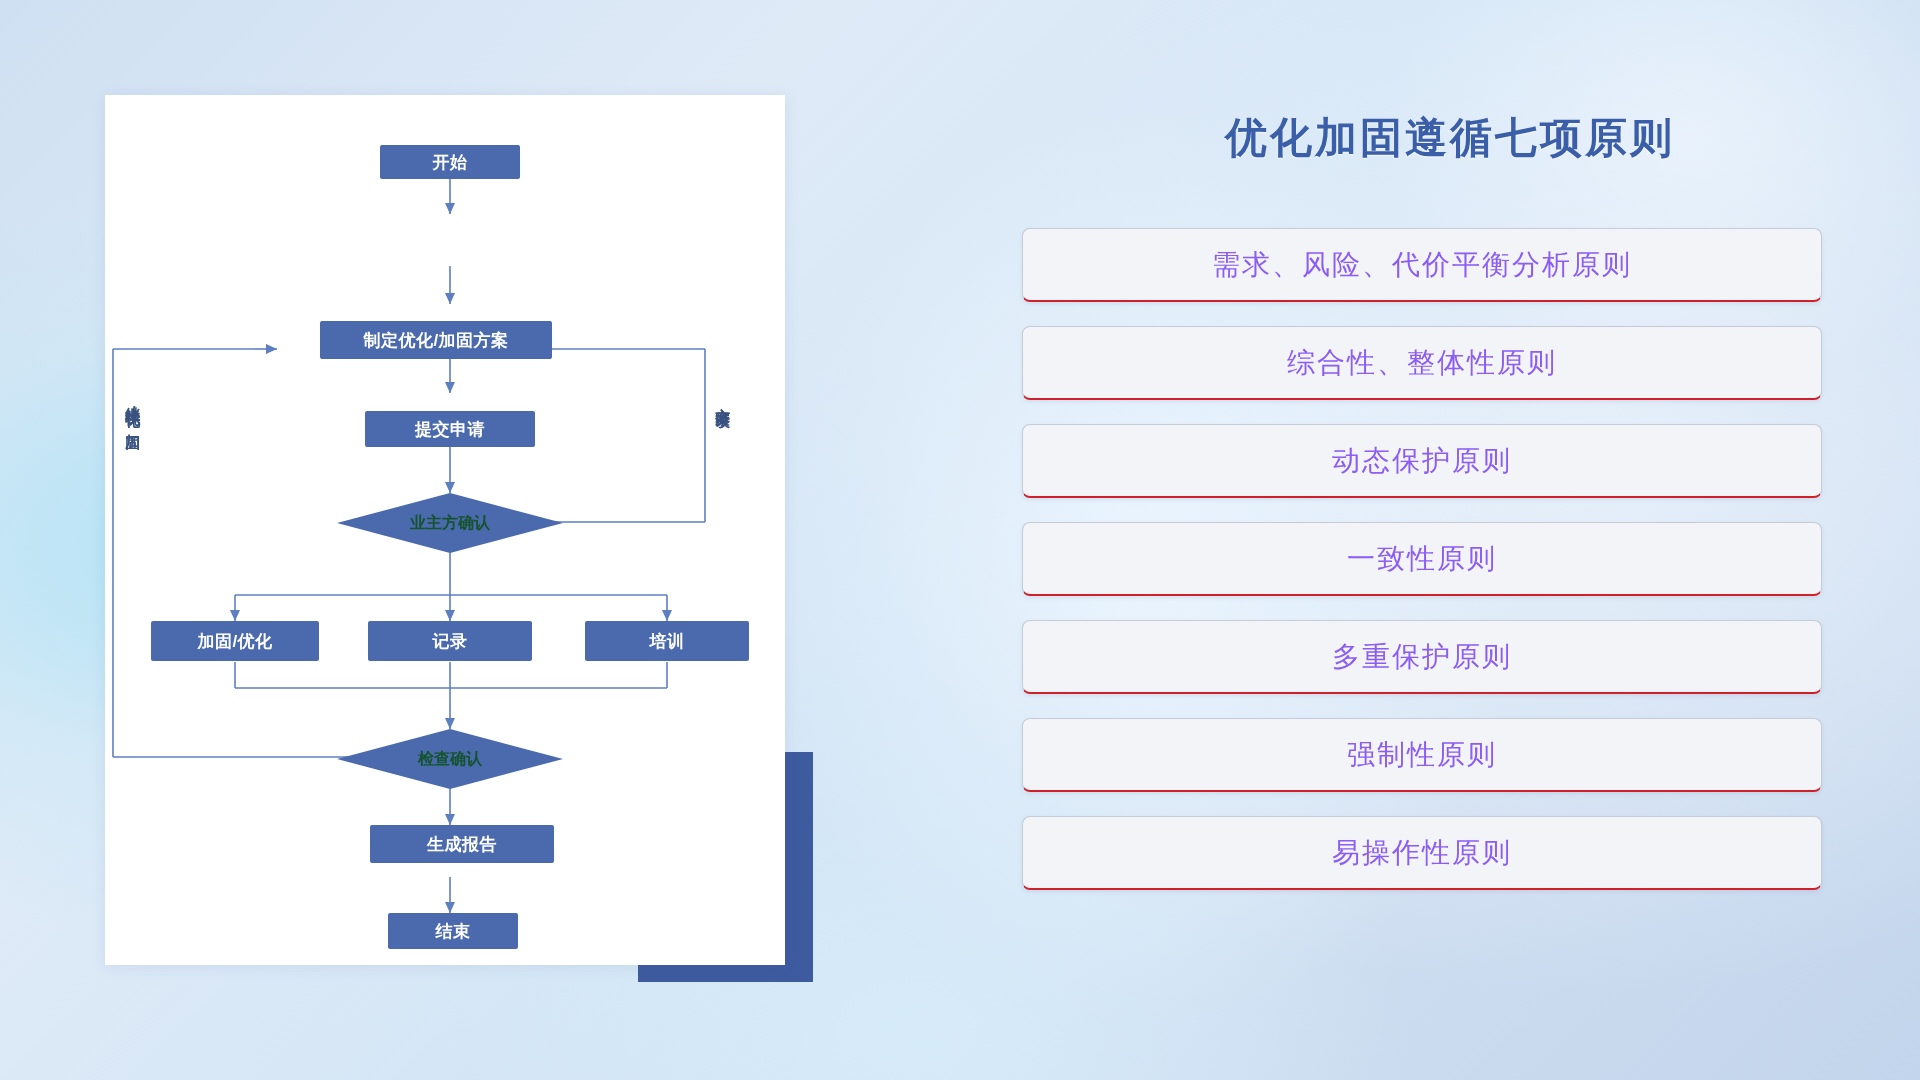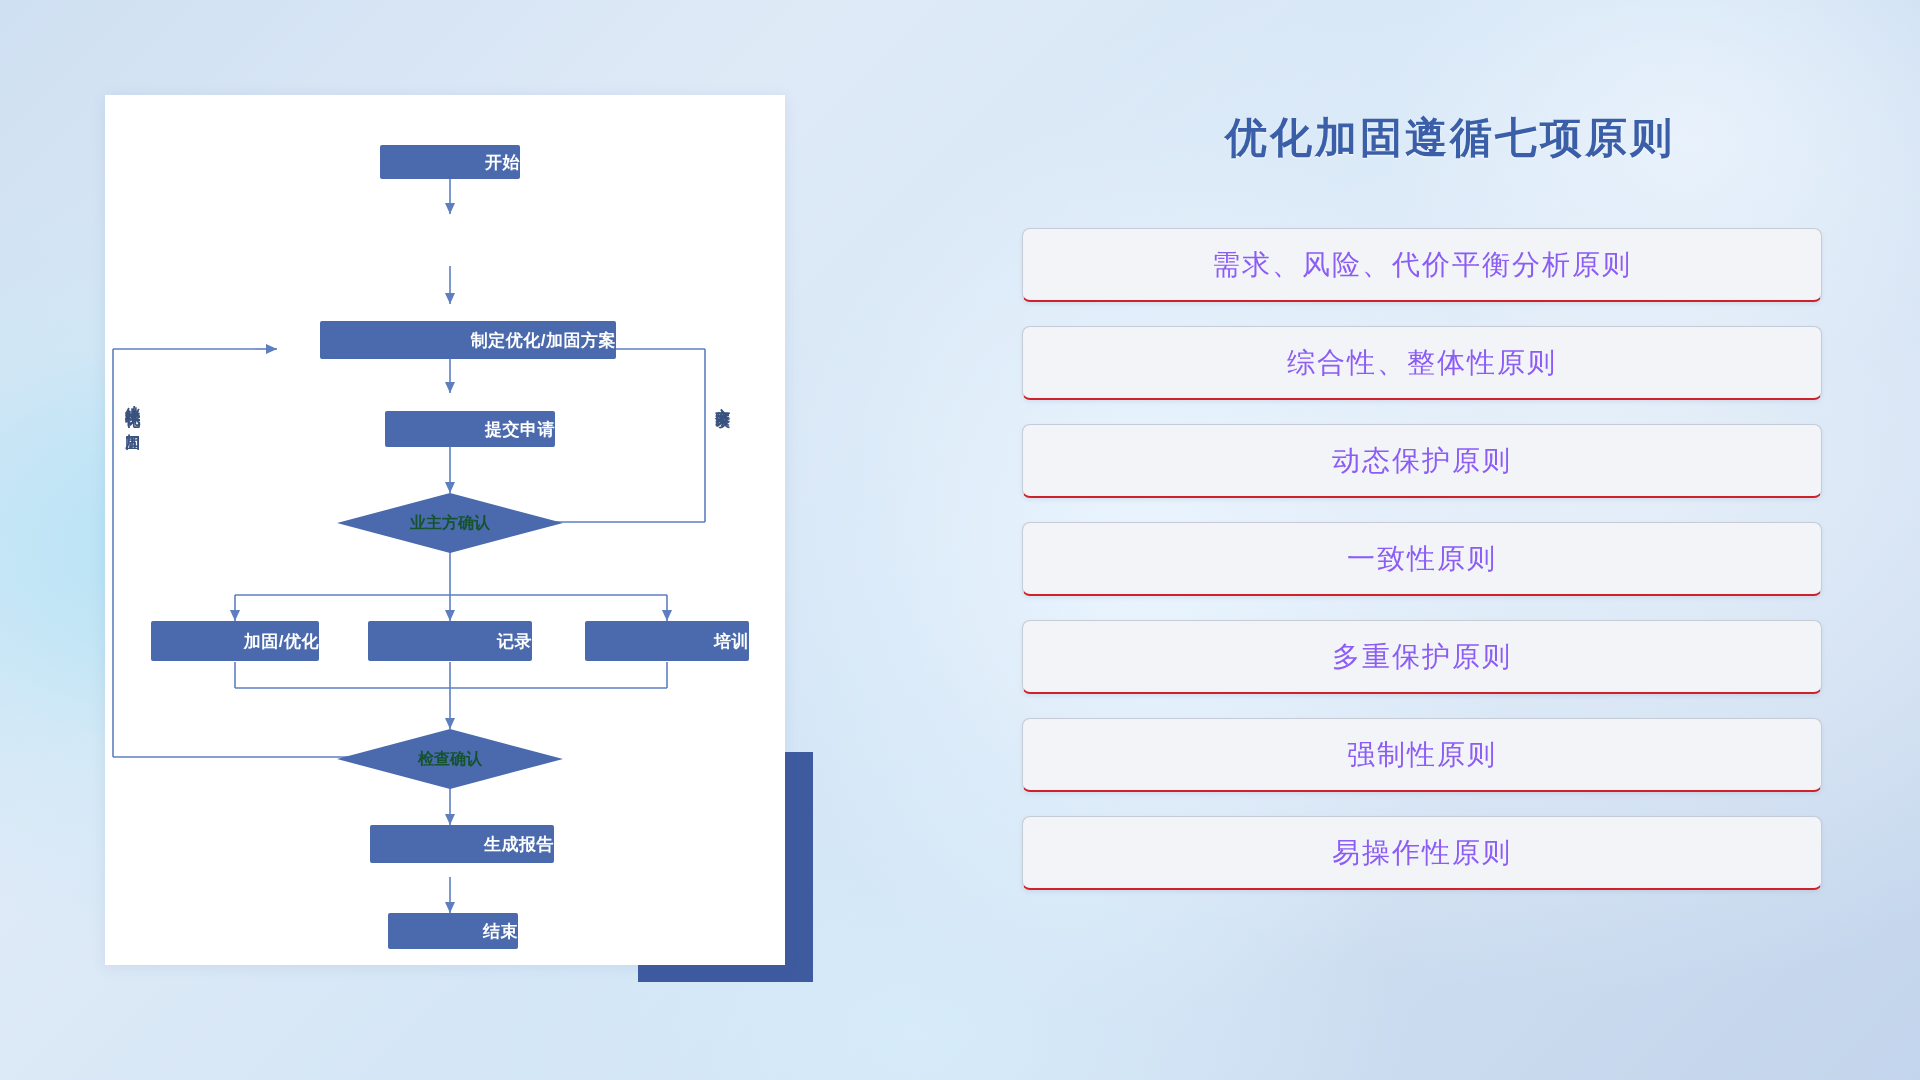--- a/index.html
+++ b/index.html
@@ -85,21 +85,21 @@
     display: flex;
     align-items: center;
     justify-content: center;
     color: #ffffff;
     font-size: 17px;
     font-weight: bold;
     letter-spacing: 0.5px;
     background: #4a6aad;
     white-space: nowrap;
   }
-  .node.rect { border-radius: 2px; justify-content: flex-end; }
+  .node.rect { border-radius: 2px; }
 
   .diamond-wrap {
     position: absolute;
     display: flex;
     align-items: center;
     justify-content: center;
   }
   .diamond-shape {
     position: absolute;
     inset: 0;
@@ -216,25 +216,25 @@
           <line x1="8" y1="254" x2="150" y2="254"></line>
           <line x1="150" y1="254" x2="172" y2="254" marker-end="url(#arrow)"></line>
         </g>
       </svg>
 
       <div class="node rect" style="left:275px; top:50px; width:140px; height:34px;">
         <span>开始</span>
       </div>
 
 
-      <div class="node rect" style="left:215px; top:226px; width:296px; height:38px;">
+      <div class="node rect" style="left:215px; top:226px; width:232px; height:38px;">
         <span>制定优化/加固方案</span>
       </div>
 
-      <div class="node rect" style="left:260px; top:316px; width:170px; height:36px;margin-left:20px;">
+      <div class="node rect" style="left:260px; top:316px; width:170px; height:36px;">
         <span>提交申请</span>
       </div>
 
       <div class="diamond-wrap" style="left:232px; top:398px; width:226px; height:60px;">
         <svg class="diamond-shape" viewBox="0 0 226 60" preserveAspectRatio="none">
           <polygon points="113,0 226,30 113,60 0,30" fill="#4a6aad"></polygon>
         </svg>
         <span class="diamond-label">业主方确认</span>
       </div>
 

